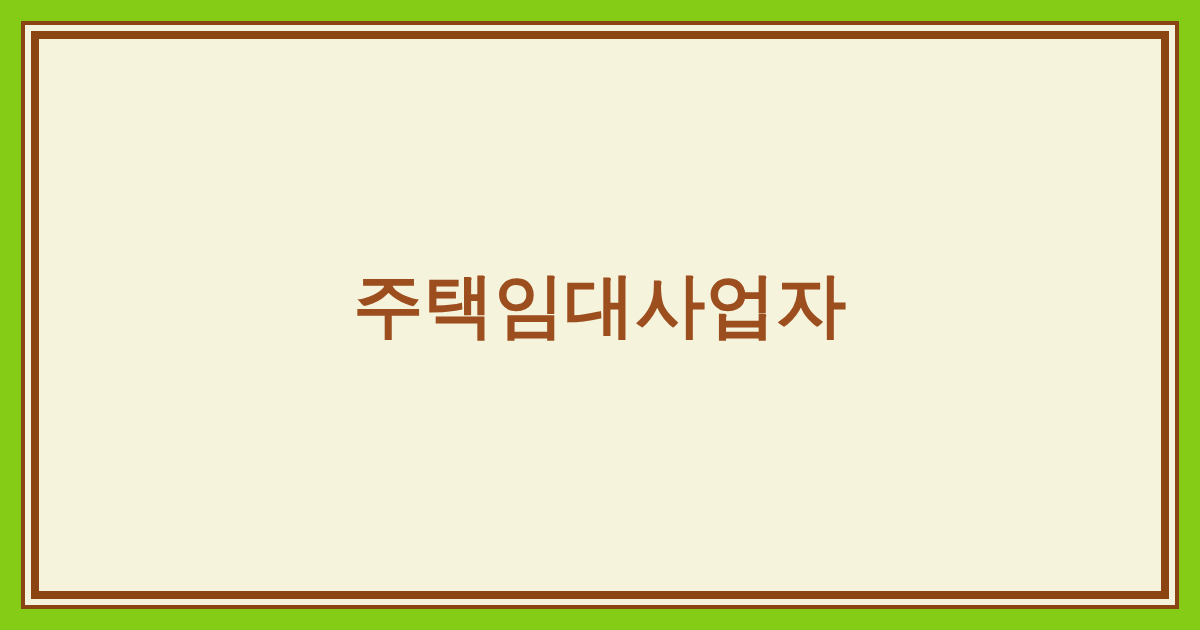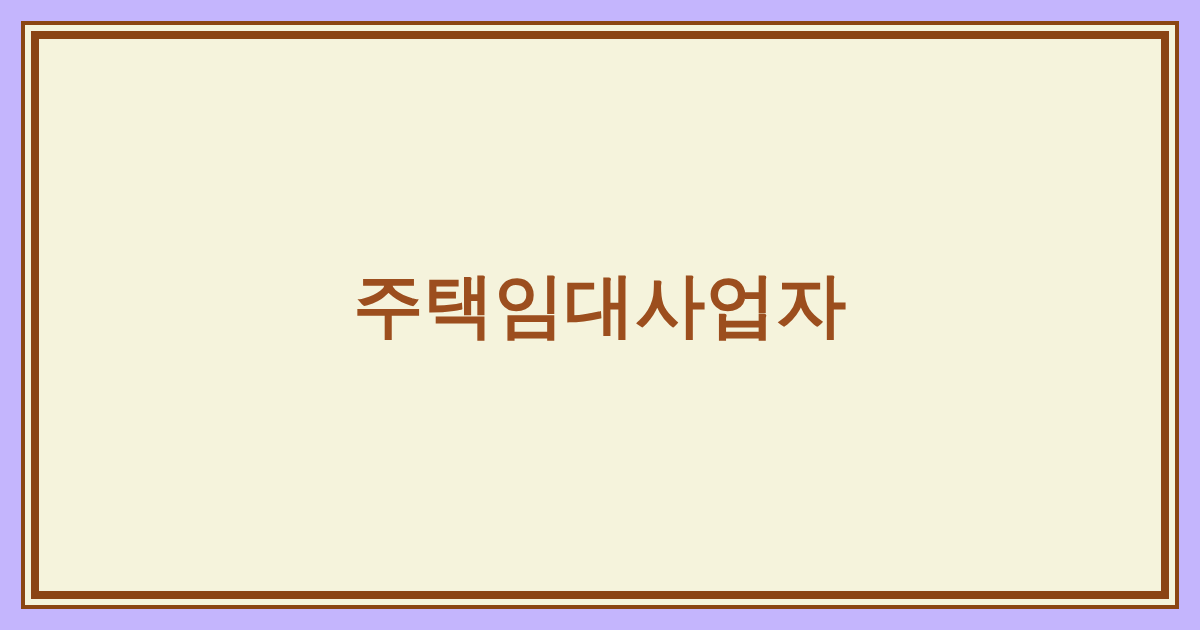--- a/index.html
+++ b/index.html
@@ -68,21 +68,21 @@
     white-space: nowrap;
   }
 
   .title-line + .title-line {
     margin-top: 0;
   }
 </style>
 </head>
 <body>
 
-<div class="thumb" style="background: #c4b5fd; padding: 21px;">
+<div class="thumb" style="background: #84cc16; padding: 21px;">
 
   <div class="frame-outer" style="border-color: rgb(139, 69, 19); border-width: 4px; background: rgb(245, 243, 220); padding: 6px;">
 
     <div class="frame-inner" style="border-color: rgb(139, 69, 19); border-width: 8px; background: rgb(245, 243, 220);">
 
       <div class="title-block">
 
         <span class="title-line" style="color: rgb(156, 78, 30);">주택임대사업자</span>
 
 

